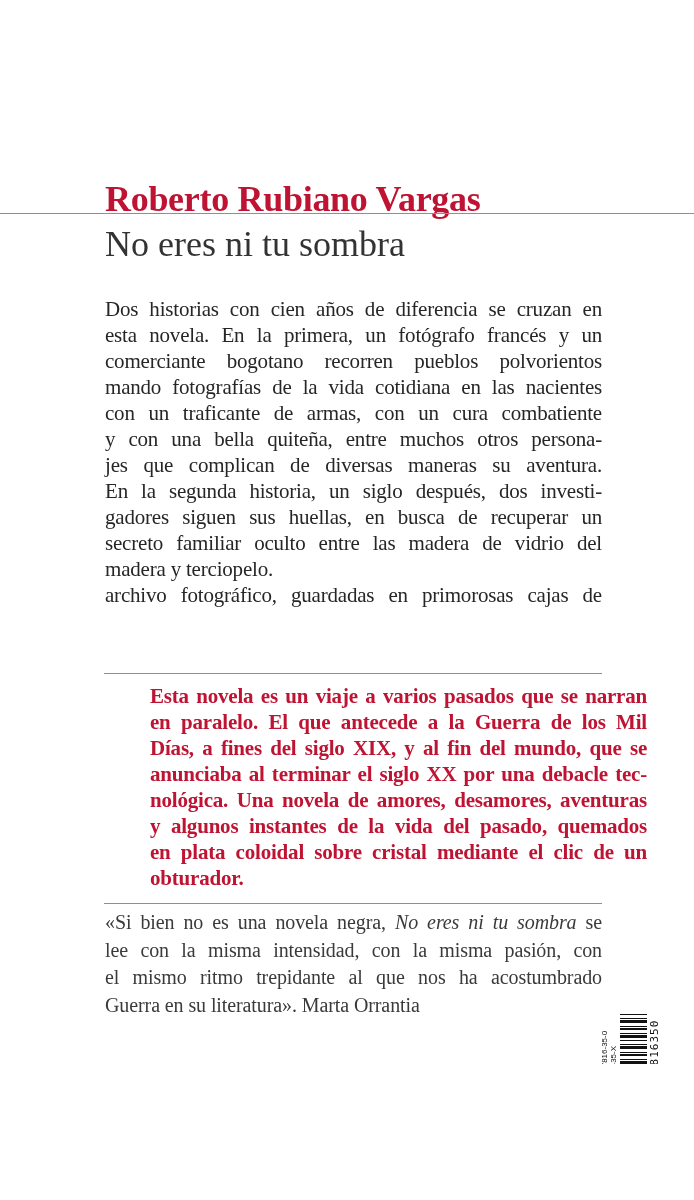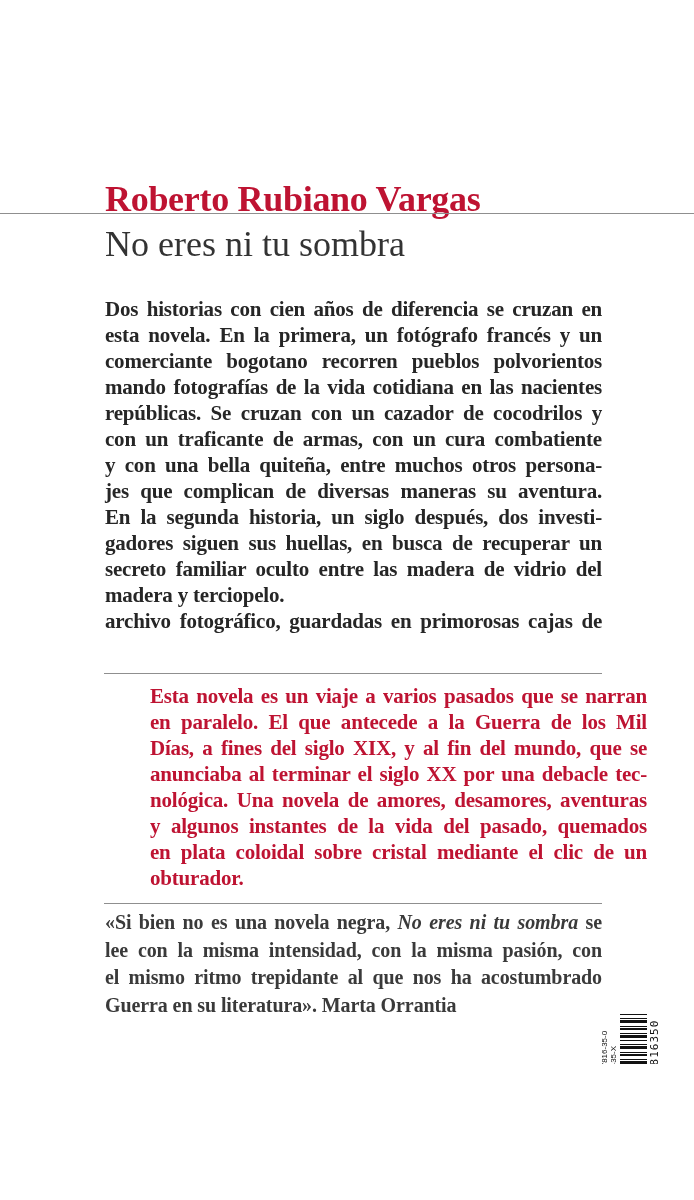--- a/index.html
+++ b/index.html
@@ -55,38 +55,38 @@
     text-align-last: justify;
     white-space: normal;
   }
   .textblock .line.last {
     text-align-last: left;
   }
   .synopsis {
     top: 296px;
     font-size: 21px;
     line-height: 26px;
-    font-weight: bold;
+    font-weight: normal;
     letter-spacing: -0.2px;
     color: #262626;
   }
   .highlight {
     top: 683px;
     font-size: 21px;
     line-height: 26px;
     font-weight: bold;
     letter-spacing: -0.2px;
     color: var(--accent, #be1332);
     margin-left: 45px;
   }
   .review {
     top: 909px;
     font-size: 20px;
     line-height: 27.5px;
-    font-weight: bold;
+    font-weight: normal;
     letter-spacing: -0.1px;
     color: #3a3a3a;
   }
 
   .divider {
     position: absolute;
     left: 104px;
     width: 498px;
     height: 1px;
     background: var(--rule, #8f8f8f);
@@ -166,21 +166,20 @@
 
   <div class="full-rule"></div>
 
   <div class="book-title">No eres ni tu sombra</div>
 
   <div class="textblock synopsis">
       <div class="line">Dos historias con cien años de diferencia se cruzan en</div>
       <div class="line">esta novela. En la primera, un fotógrafo francés y un</div>
       <div class="line">comerciante bogotano recorren pueblos polvorientos</div>
       <div class="line">mando fotografías de la vida cotidiana en las nacientes</div>
-      <div class="line">repúblicas. Se cruzan con un cazador de cocodrilos y</div>
       <div class="line">con un traficante de armas, con un cura combatiente</div>
       <div class="line">y con una bella quiteña, entre muchos otros persona-</div>
       <div class="line">jes que complican de diversas maneras su aventura.</div>
       <div class="line">En la segunda historia, un siglo después, dos investi-</div>
       <div class="line">gadores siguen sus huellas, en busca de recuperar un</div>
       <div class="line">secreto familiar oculto entre las madera de vidrio del</div>
       <div class="line last">madera y terciopelo.</div>
       <div class="line">archivo fotográfico, guardadas en primorosas cajas de</div>
     </div>
 

